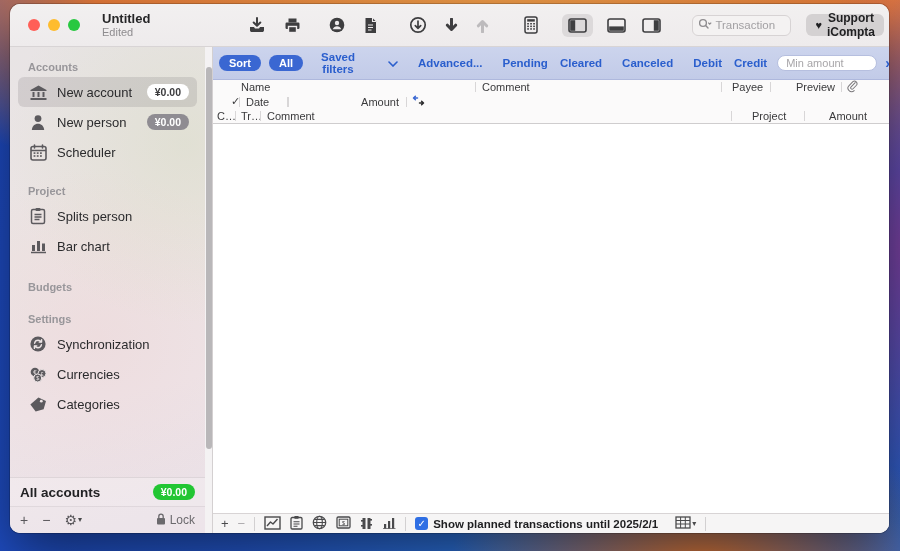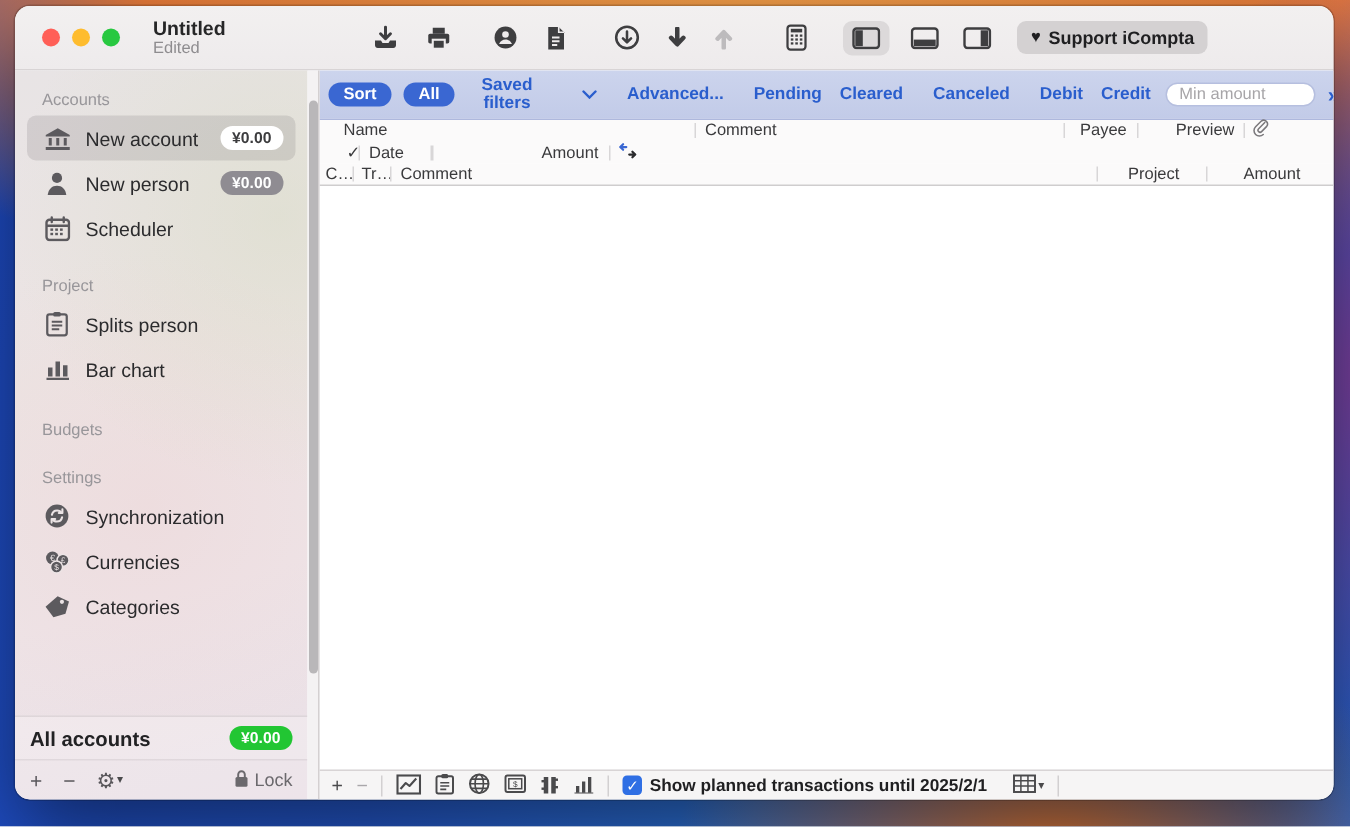--- a/index.html
+++ b/index.html
@@ -59,21 +59,21 @@
 
   
   .sidebar {
     width:195px; flex:0 0 195px; display:flex; flex-direction:column;
     background:
       radial-gradient(circle at 90% 20%, rgba(206,216,182,.35) 0%, rgba(206,216,182,0) 42%),
       radial-gradient(circle at 45% 60%, rgba(238,212,214,.45) 0%, rgba(238,212,214,0) 55%),
       linear-gradient(165deg, #e8e4e5 0%, #ece4e3 40%, #eee4e7 70%, #e9dfe6 100%);
   }
   .side-scroll { flex:1; padding:8px 8px 0 8px; overflow:hidden; }
-  .sec-header { font-size:11px; font-weight:normal; color:#98969a; padding:6px 10px 4px 10px; }
+  .sec-header { font-size:11px; font-weight:bold; color:#98969a; padding:6px 10px 4px 10px; }
   .side-item { display:flex; align-items:center; height:30px; padding:0 8px 0 10px; border-radius:6px; gap:9px; color:#2b2b2d; }
   .side-item.selected { background:rgba(102,94,98,.17); }
   .side-item .s-icon { width:20px; flex:0 0 20px; color:#5c5a5e; display:flex; justify-content:center; }
   .side-item .lbl { font-size:13px; flex:1; white-space:nowrap; overflow:hidden; }
   .badge { font-size:10.5px; font-weight:bold; border-radius:9px; padding:2px 8px; }
   .badge.white { background:#fff; color:#3c3c3e; }
   .badge.gray { background:#8f8c92; color:#fff; }
   .badge.green { background:#22c633; color:#fff; }
   .allaccounts {
     flex:0 0 29px; display:flex; align-items:center; justify-content:space-between;
@@ -106,21 +106,21 @@
     width:100px; height:16px; border-radius:8px; border:1px solid #b6bfdf; background:#fff;
     font-size:11px; padding:0 8px; color:#555; outline:none; font-family:inherit;
   }
   .minamount::placeholder { color:#a7a5a8; }
   .chev-dbl { margin-left:auto; color:#2a5ecd; font-size:14px; font-weight:bold; background:none; border:none; font-family:inherit; }
 
   
   .hdr { background:#fbfafa; color:#3a3a3c; font-size:11px; display:flex; align-items:center; }
   .hdr .cell { display:flex; align-items:center; white-space:nowrap; overflow:hidden; }
   .vsep { width:1px; height:10px; background:#d8d6d7; flex:0 0 1px; }
-  .hdr1 { height:14px; }
+  .hdr1 { height:14px;padding-left:12px; }
   .hdr2 { height:15px; }
   .hdr3 { height:15px; border-bottom:1px solid #cfcdce; }
   .right { justify-content:flex-end; }
   .gap { flex:1; }
   .paperclip { color:#7a787b; }
 
   .content { flex:1; background:#fff; }
 
   
   .bottombar {
@@ -258,20 +258,28 @@
         <button class="tb-btn">
           <span>
               <svg width="19" height="15" viewBox="0 0 19 15">
                 <rect x="1" y="1" width="17" height="13" rx="2" fill="none" stroke="currentColor" stroke-width="1.6"></rect>
                 <rect x="11.8" y="2.2" width="5" height="10.6" fill="currentColor"></rect>
               </svg>
             </span>
         </button>
       </div>
 
+      <div class="searchfield" style="margin-left:29px;">
+        <span><svg width="14" height="12" viewBox="0 0 14 12">
+              <circle cx="5" cy="5" r="3.4" fill="none" stroke="#8e8c8f" stroke-width="1.4"></circle>
+              <path d="M7.6 7.6 10 10" stroke="#8e8c8f" stroke-width="1.4" stroke-linecap="round"></path>
+              <path d="M10.2 4.6l1.5 1.6 1.5-1.6" fill="none" stroke="#8e8c8f" stroke-width="1.2"></path>
+            </svg></span>
+        <input type="text" placeholder="Transaction" style="">
+      </div>
 
       <button class="support" style="margin-left:15px;">
         <span class="heart">♥</span>
         <span>Support iCompta</span>
       </button>
     </div>
 
     <div class="winbody">
 
       <div class="sidebar">

